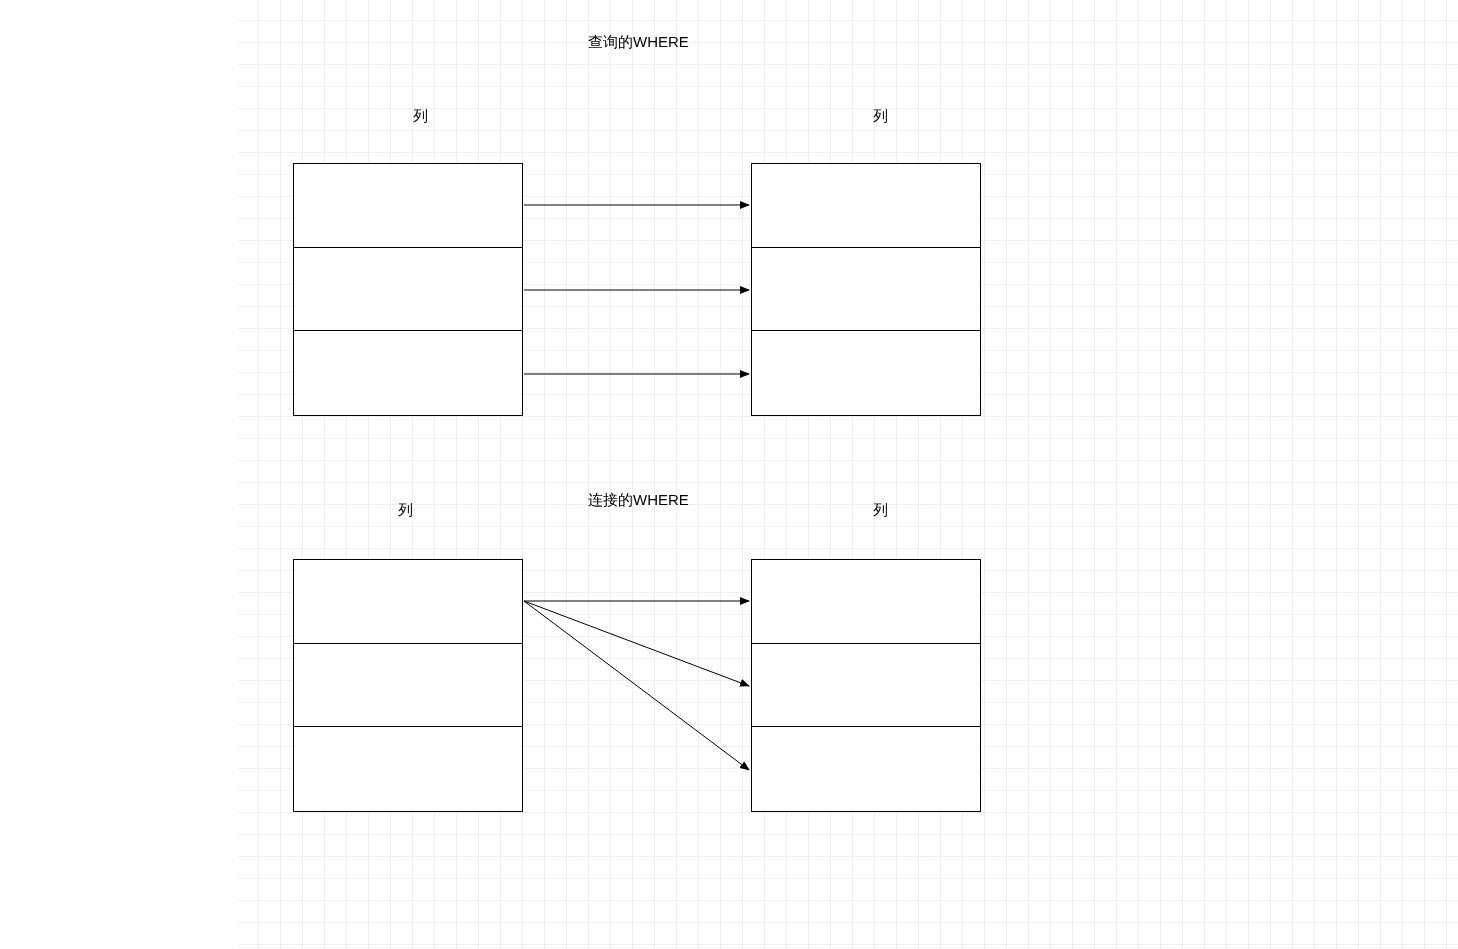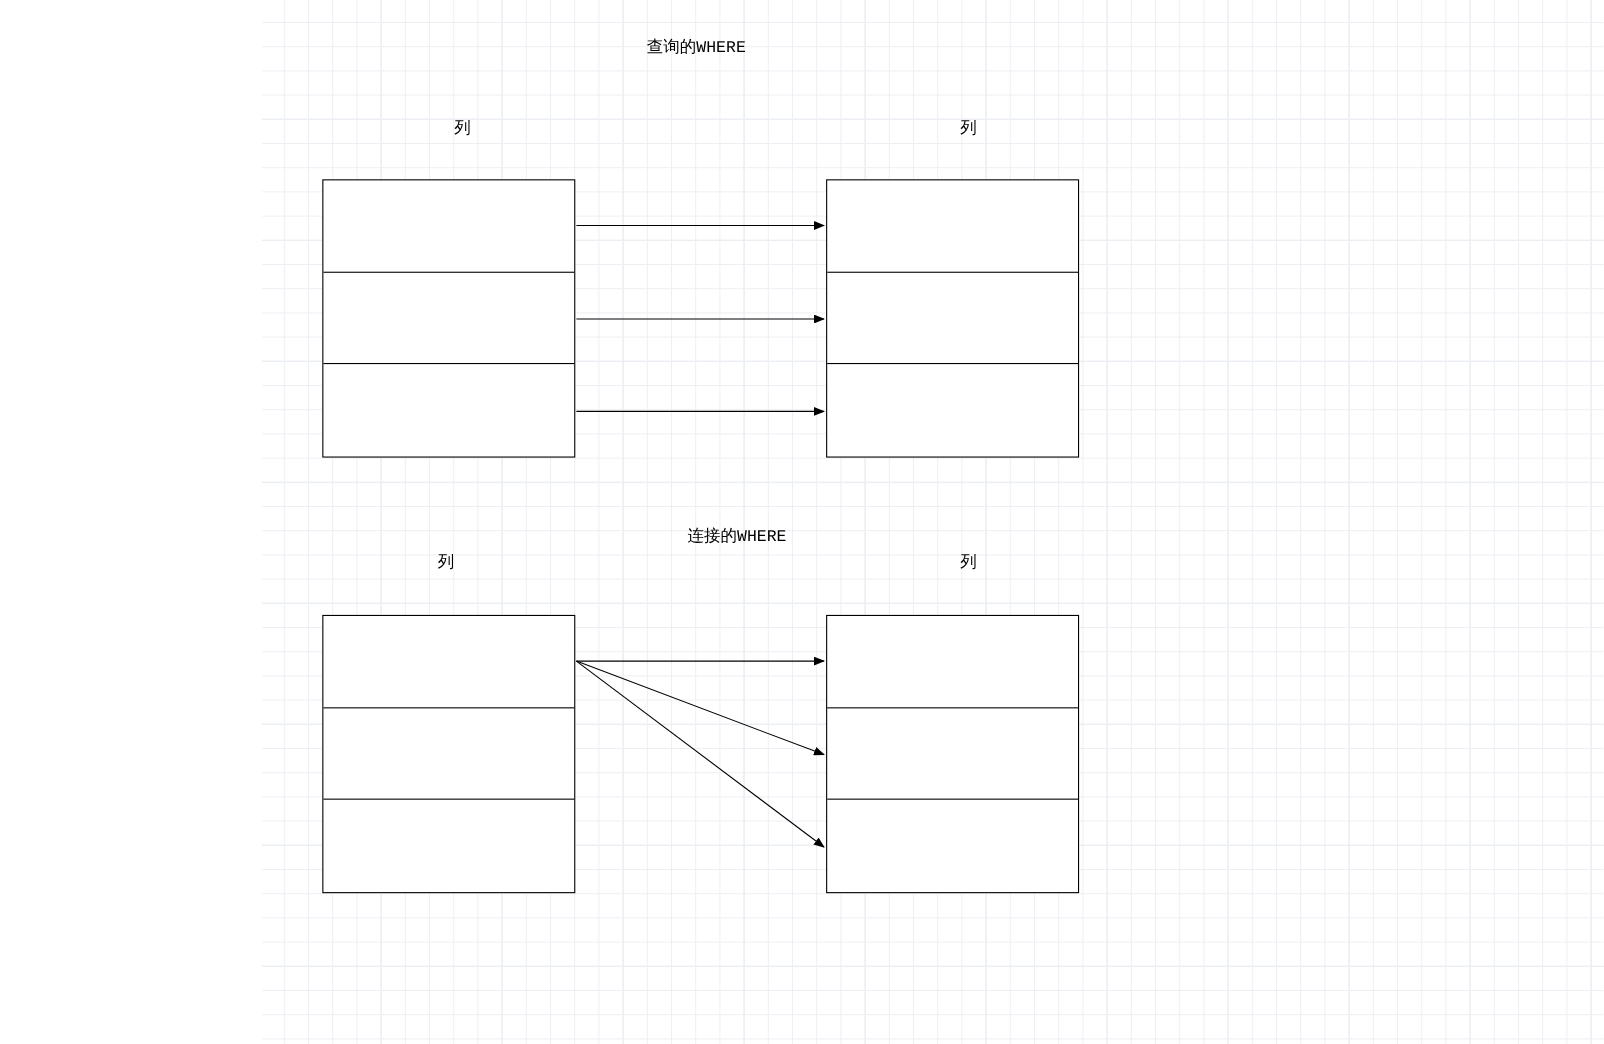--- a/index.html
+++ b/index.html
@@ -39,21 +39,20 @@
       background-size: 22px 22px, 22px 22px, 110px 110px, 110px 110px;
       background-position: -2px -2px, -2px -2px, -2px -2px, -2px -2px;
     }
     .canvas {
       position: absolute;
       left: 238px;
       top: 0;
       width: 1220px;
       height: 794px;
       z-index: 3;
-      font-family: Liberation Mono, monospace;
     }
     .title-text {
       position: absolute;
       font-size: 15px;
       color: #000000;
       white-space: nowrap;
     }
     .column-label {
       position: absolute;
       font-size: 15px;
@@ -99,21 +98,21 @@
     <div class="table-row"></div>
     <div class="table-row"></div>
     <div class="table-row"></div>
   </div>
   <div class="table-box" style="left:513px; top:163px;">
     <div class="table-row"></div>
     <div class="table-row"></div>
     <div class="table-row"></div>
   </div>
 
-  <div class="title-text" style="left:350px; top:478px;margin-left:37px;">连接的WHERE</div>
+  <div class="title-text" style="left:350px; top:491px;">连接的WHERE</div>
   <div class="column-label" style="left:160px; top:501px;">列</div>
   <div class="column-label" style="left:635px; top:501px;">列</div>
 
   <div class="table-box" style="left:55px; top:559px;">
     <div class="table-row"></div>
     <div class="table-row"></div>
     <div class="table-row"></div>
   </div>
   <div class="table-box" style="left:513px; top:559px;">
     <div class="table-row"></div>

